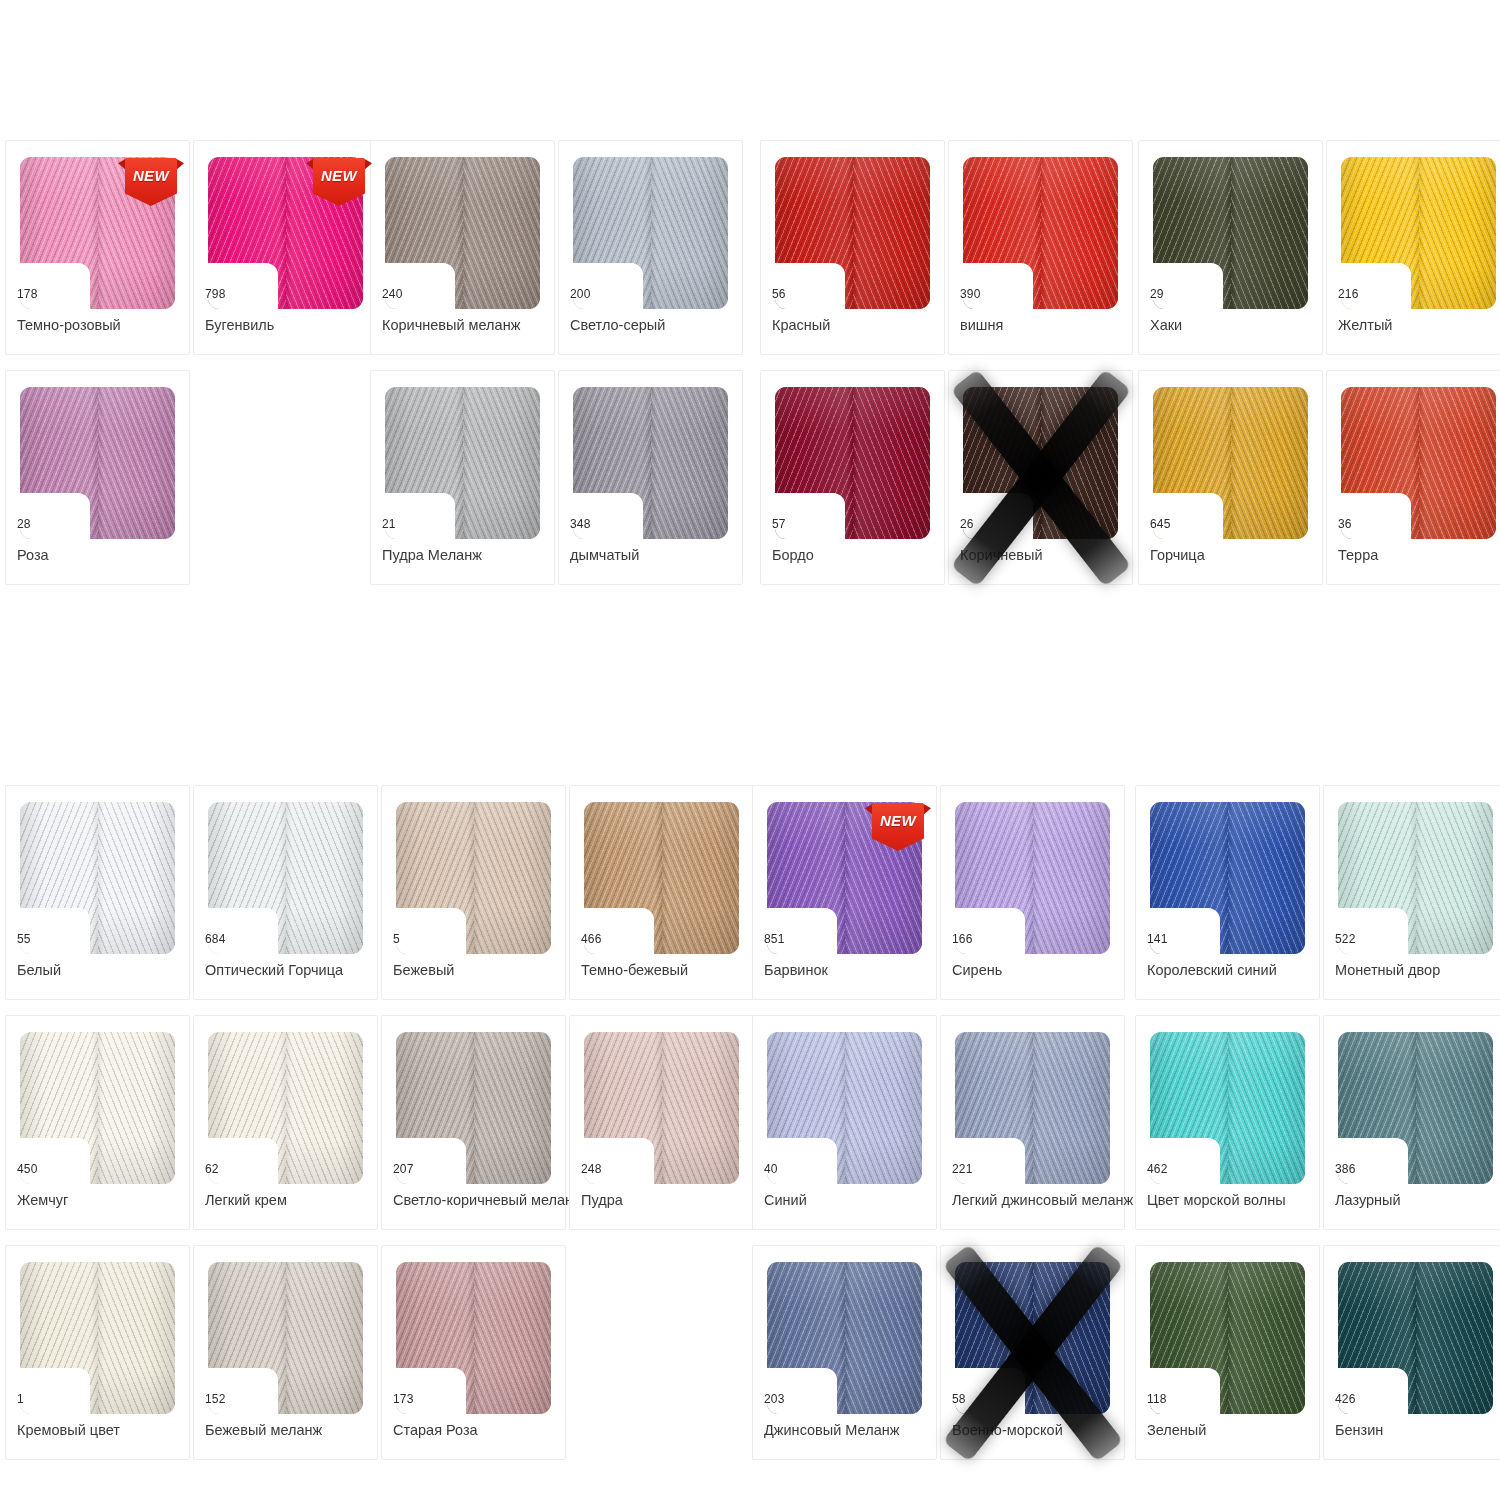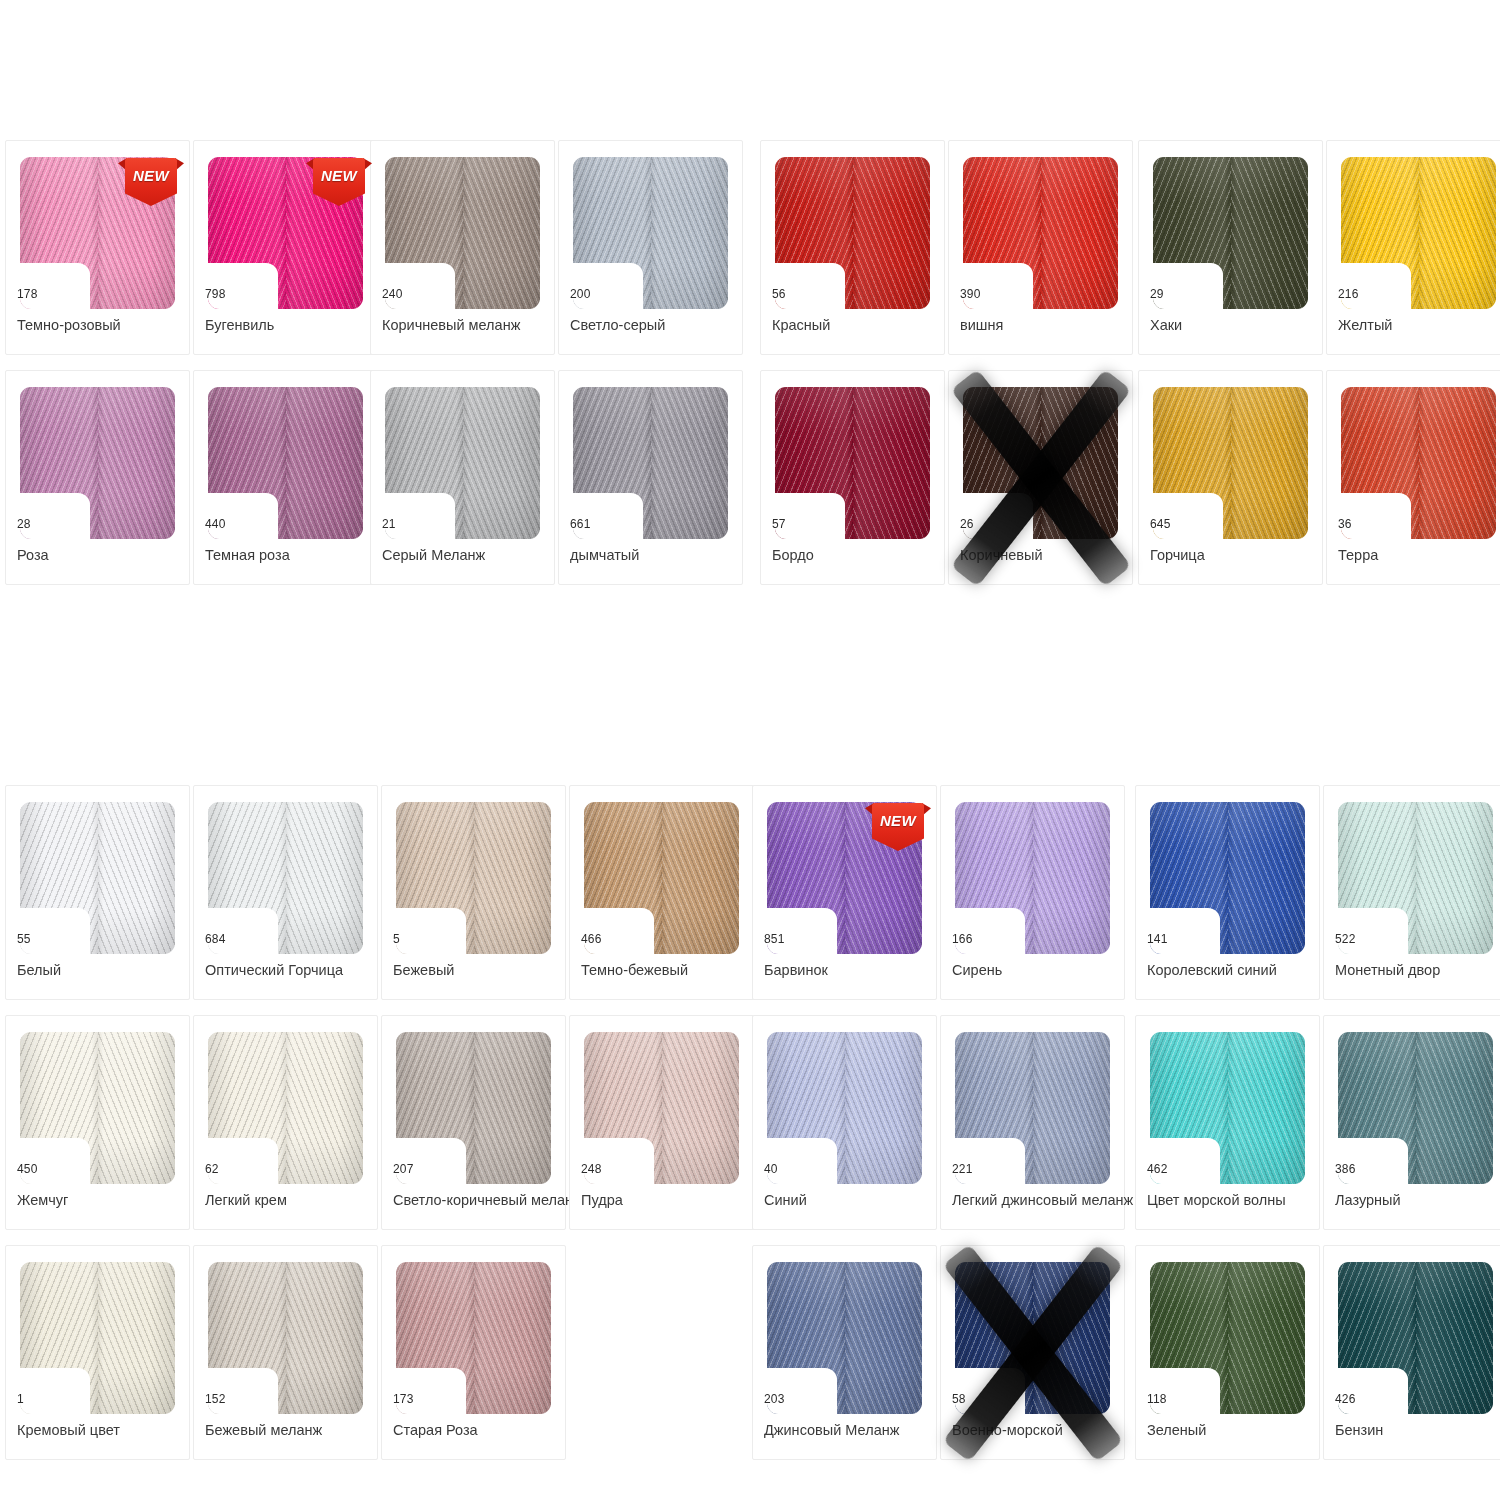--- a/index.html
+++ b/index.html
@@ -205,31 +205,20 @@
             <div class="card-inner">
               <div class="swatch" style="background: rgb(192, 132, 178);">
                 <div class="weave"></div>
                 <div class="shade"></div>
                 <div class="notch"></div>
               </div>
               <div class="code">28</div>
               <div class="cname">Роза</div>
             </div>
           </div>
-          <div class="card">
-            <div class="card-inner">
-              <div class="swatch" style="background: rgb(169, 106, 149);">
-                <div class="weave"></div>
-                <div class="shade"></div>
-                <div class="notch"></div>
-              </div>
-              <div class="code">440</div>
-              <div class="cname">Темная роза</div>
-            </div>
-          </div>
         </div>
       </div>
       <div class="group" style="left: 370px;">
         <div class="grid rows2">
           <div class="card">
             <div class="card-inner">
               <div class="swatch" style="background: rgb(157, 142, 133);">
                 <div class="weave"></div>
                 <div class="shade"></div>
                 <div class="notch"></div>
@@ -250,31 +239,31 @@
             </div>
           </div>
           <div class="card">
             <div class="card-inner">
               <div class="swatch" style="background: rgb(182, 183, 185);">
                 <div class="weave"></div>
                 <div class="shade"></div>
                 <div class="notch"></div>
               </div>
               <div class="code">21</div>
-              <div class="cname">Серый Меланж</div>
+              <div class="cname">Пудра Меланж</div>
             </div>
           </div>
           <div class="card">
             <div class="card-inner">
               <div class="swatch" style="background: rgb(154, 151, 160);">
                 <div class="weave"></div>
                 <div class="shade"></div>
                 <div class="notch"></div>
               </div>
-              <div class="code">661</div>
+              <div class="code">348</div>
               <div class="cname">дымчатый</div>
             </div>
           </div>
         </div>
       </div>
       <div class="group" style="left: 760px; text-decoration: underline;">
         <div class="grid rows2">
           <div class="card">
             <div class="card-inner">
               <div class="swatch" style="background: rgb(200, 32, 26);">

